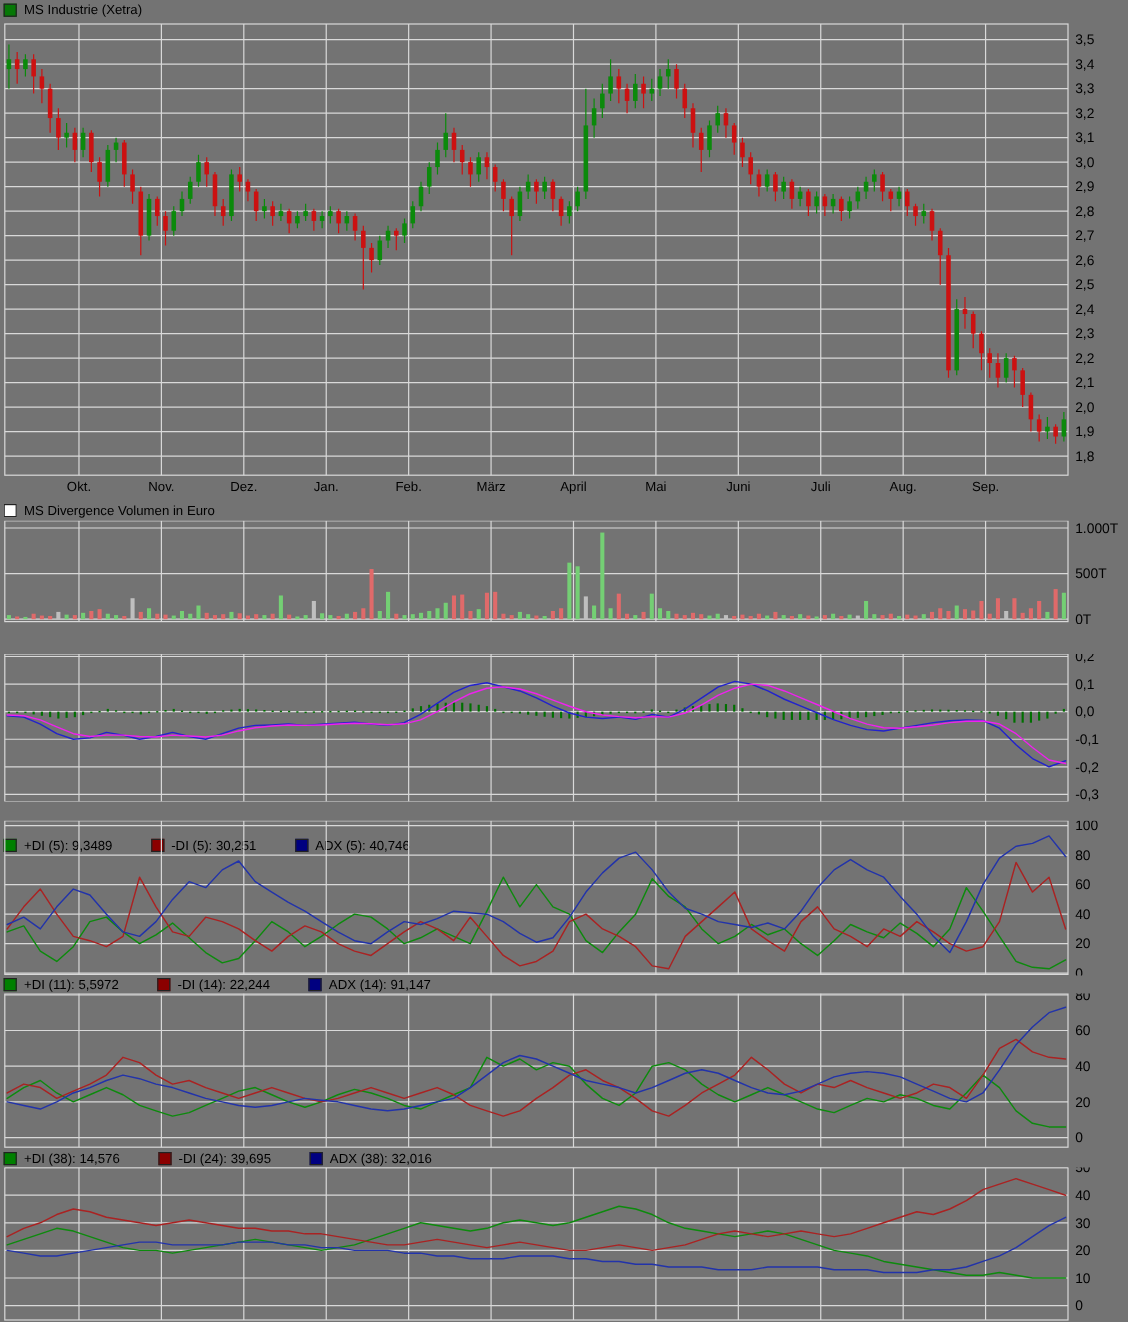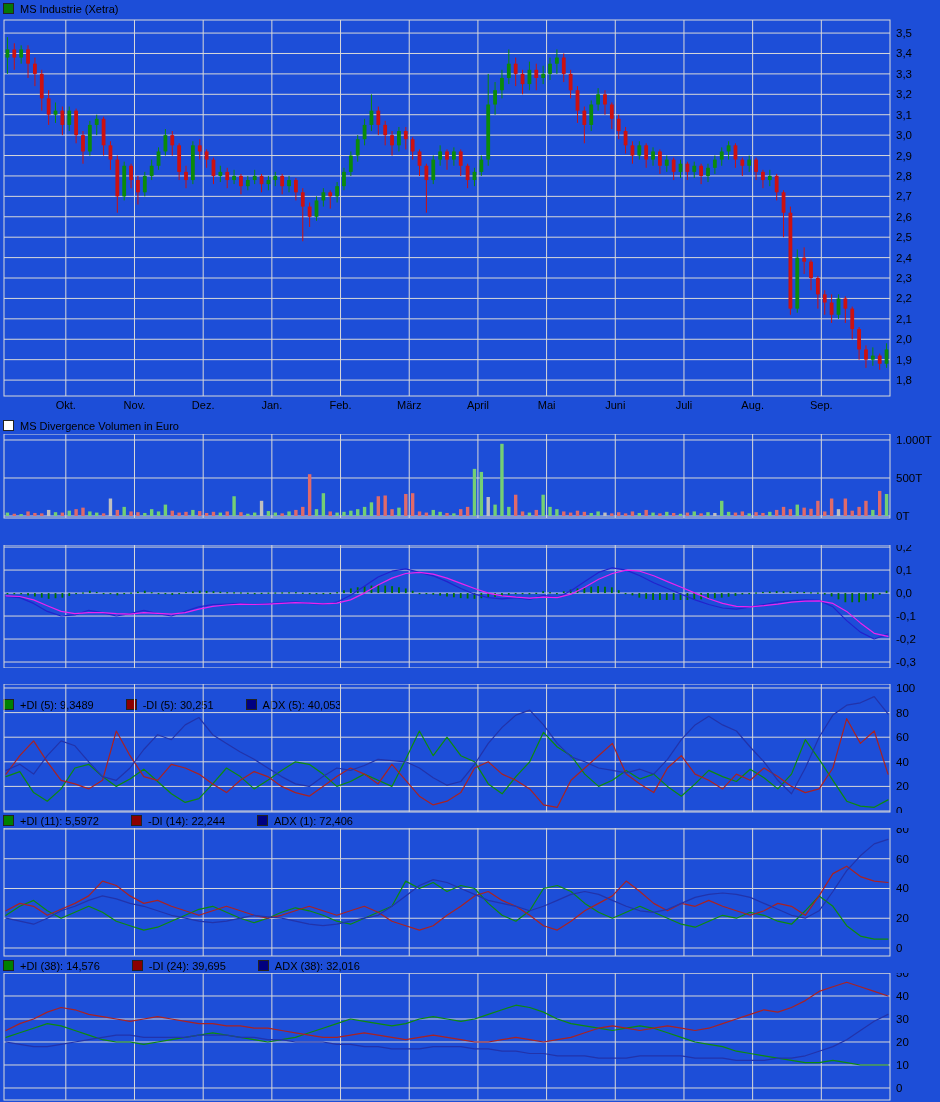--- a/index.html
+++ b/index.html
@@ -1,16 +1,16 @@
 <!DOCTYPE html>
 <html><head>
 <meta charset="utf-8">
 <style>
   html,body{margin:0;padding:0;background:#fff;}
-  .chart-root{position:relative;width:940px;height:1102px;background:#1d4ed8;
+  .chart-root{position:relative;width:940px;height:1102px;background:#737373;
     font-family:"Liberation Sans",sans-serif;overflow:hidden;text-align:right;}
   .row{position:absolute;left:3px;display:flex;align-items:center;font-size:11px;color:#000;height:13px;}
   .item{display:flex;align-items:center;margin-right:32px;}
   .sq{display:inline-block;width:9px;height:9px;border:1px solid #222;margin-right:6px;flex:0 0 auto;}
   svg{position:absolute;left:0;display:block;}
   svg text{font-family:"Liberation Sans",sans-serif;fill:#000;}
 </style>
 </head>
 <body>
 
@@ -672,21 +672,21 @@
     <span class="item">
       <span class="sq" style="background: rgb(0, 128, 0);"></span>
       <span>+DI (5): 9,3489</span>
       </span>
     <span class="item">
       <span class="sq" style="background: rgb(139, 0, 0);"></span>
       <span>-DI (5): 30,251</span>
       </span>
     <span class="item">
       <span class="sq" style="background: rgb(0, 0, 128);"></span>
-      <span>ADX (5): 40,053</span>
+      <span>ADX (5): 40,746</span>
       </span>
   </div>
   <svg id="di5-svg" style="top:684px" width="940" height="129" viewBox="0 0 940 129">
       <g>
         <line x1="65.81395348837209" x2="65.81395348837209" y1="0" y2="128" stroke="#d9d9d9"></line>
         <line x1="134.49612403100775" x2="134.49612403100775" y1="0" y2="128" stroke="#d9d9d9"></line>
         <line x1="203.1782945736434" x2="203.1782945736434" y1="0" y2="128" stroke="#d9d9d9"></line>
         <line x1="271.86046511627904" x2="271.86046511627904" y1="0" y2="128" stroke="#d9d9d9"></line>
         <line x1="340.5426356589147" x2="340.5426356589147" y1="0" y2="128" stroke="#d9d9d9"></line>
         <line x1="409.2248062015504" x2="409.2248062015504" y1="0" y2="128" stroke="#d9d9d9"></line>
@@ -719,21 +719,21 @@
     <span class="item">
       <span class="sq" style="background: rgb(0, 128, 0);"></span>
       <span>+DI (11): 5,5972</span>
       </span>
     <span class="item">
       <span class="sq" style="background: rgb(139, 0, 0);"></span>
       <span>-DI (14): 22,244</span>
       </span>
     <span class="item">
       <span class="sq" style="background: rgb(0, 0, 128);"></span>
-      <span>ADX (1): 72,406</span>
+      <span>ADX (14): 91,147</span>
       </span>
   </div>
   <svg id="di14-svg" style="top:828px" width="940" height="129" viewBox="0 0 940 129">
       <g>
         <line x1="65.81395348837209" x2="65.81395348837209" y1="0" y2="128" stroke="#d9d9d9"></line>
         <line x1="134.49612403100775" x2="134.49612403100775" y1="0" y2="128" stroke="#d9d9d9"></line>
         <line x1="203.1782945736434" x2="203.1782945736434" y1="0" y2="128" stroke="#d9d9d9"></line>
         <line x1="271.86046511627904" x2="271.86046511627904" y1="0" y2="128" stroke="#d9d9d9"></line>
         <line x1="340.5426356589147" x2="340.5426356589147" y1="0" y2="128" stroke="#d9d9d9"></line>
         <line x1="409.2248062015504" x2="409.2248062015504" y1="0" y2="128" stroke="#d9d9d9"></line>

